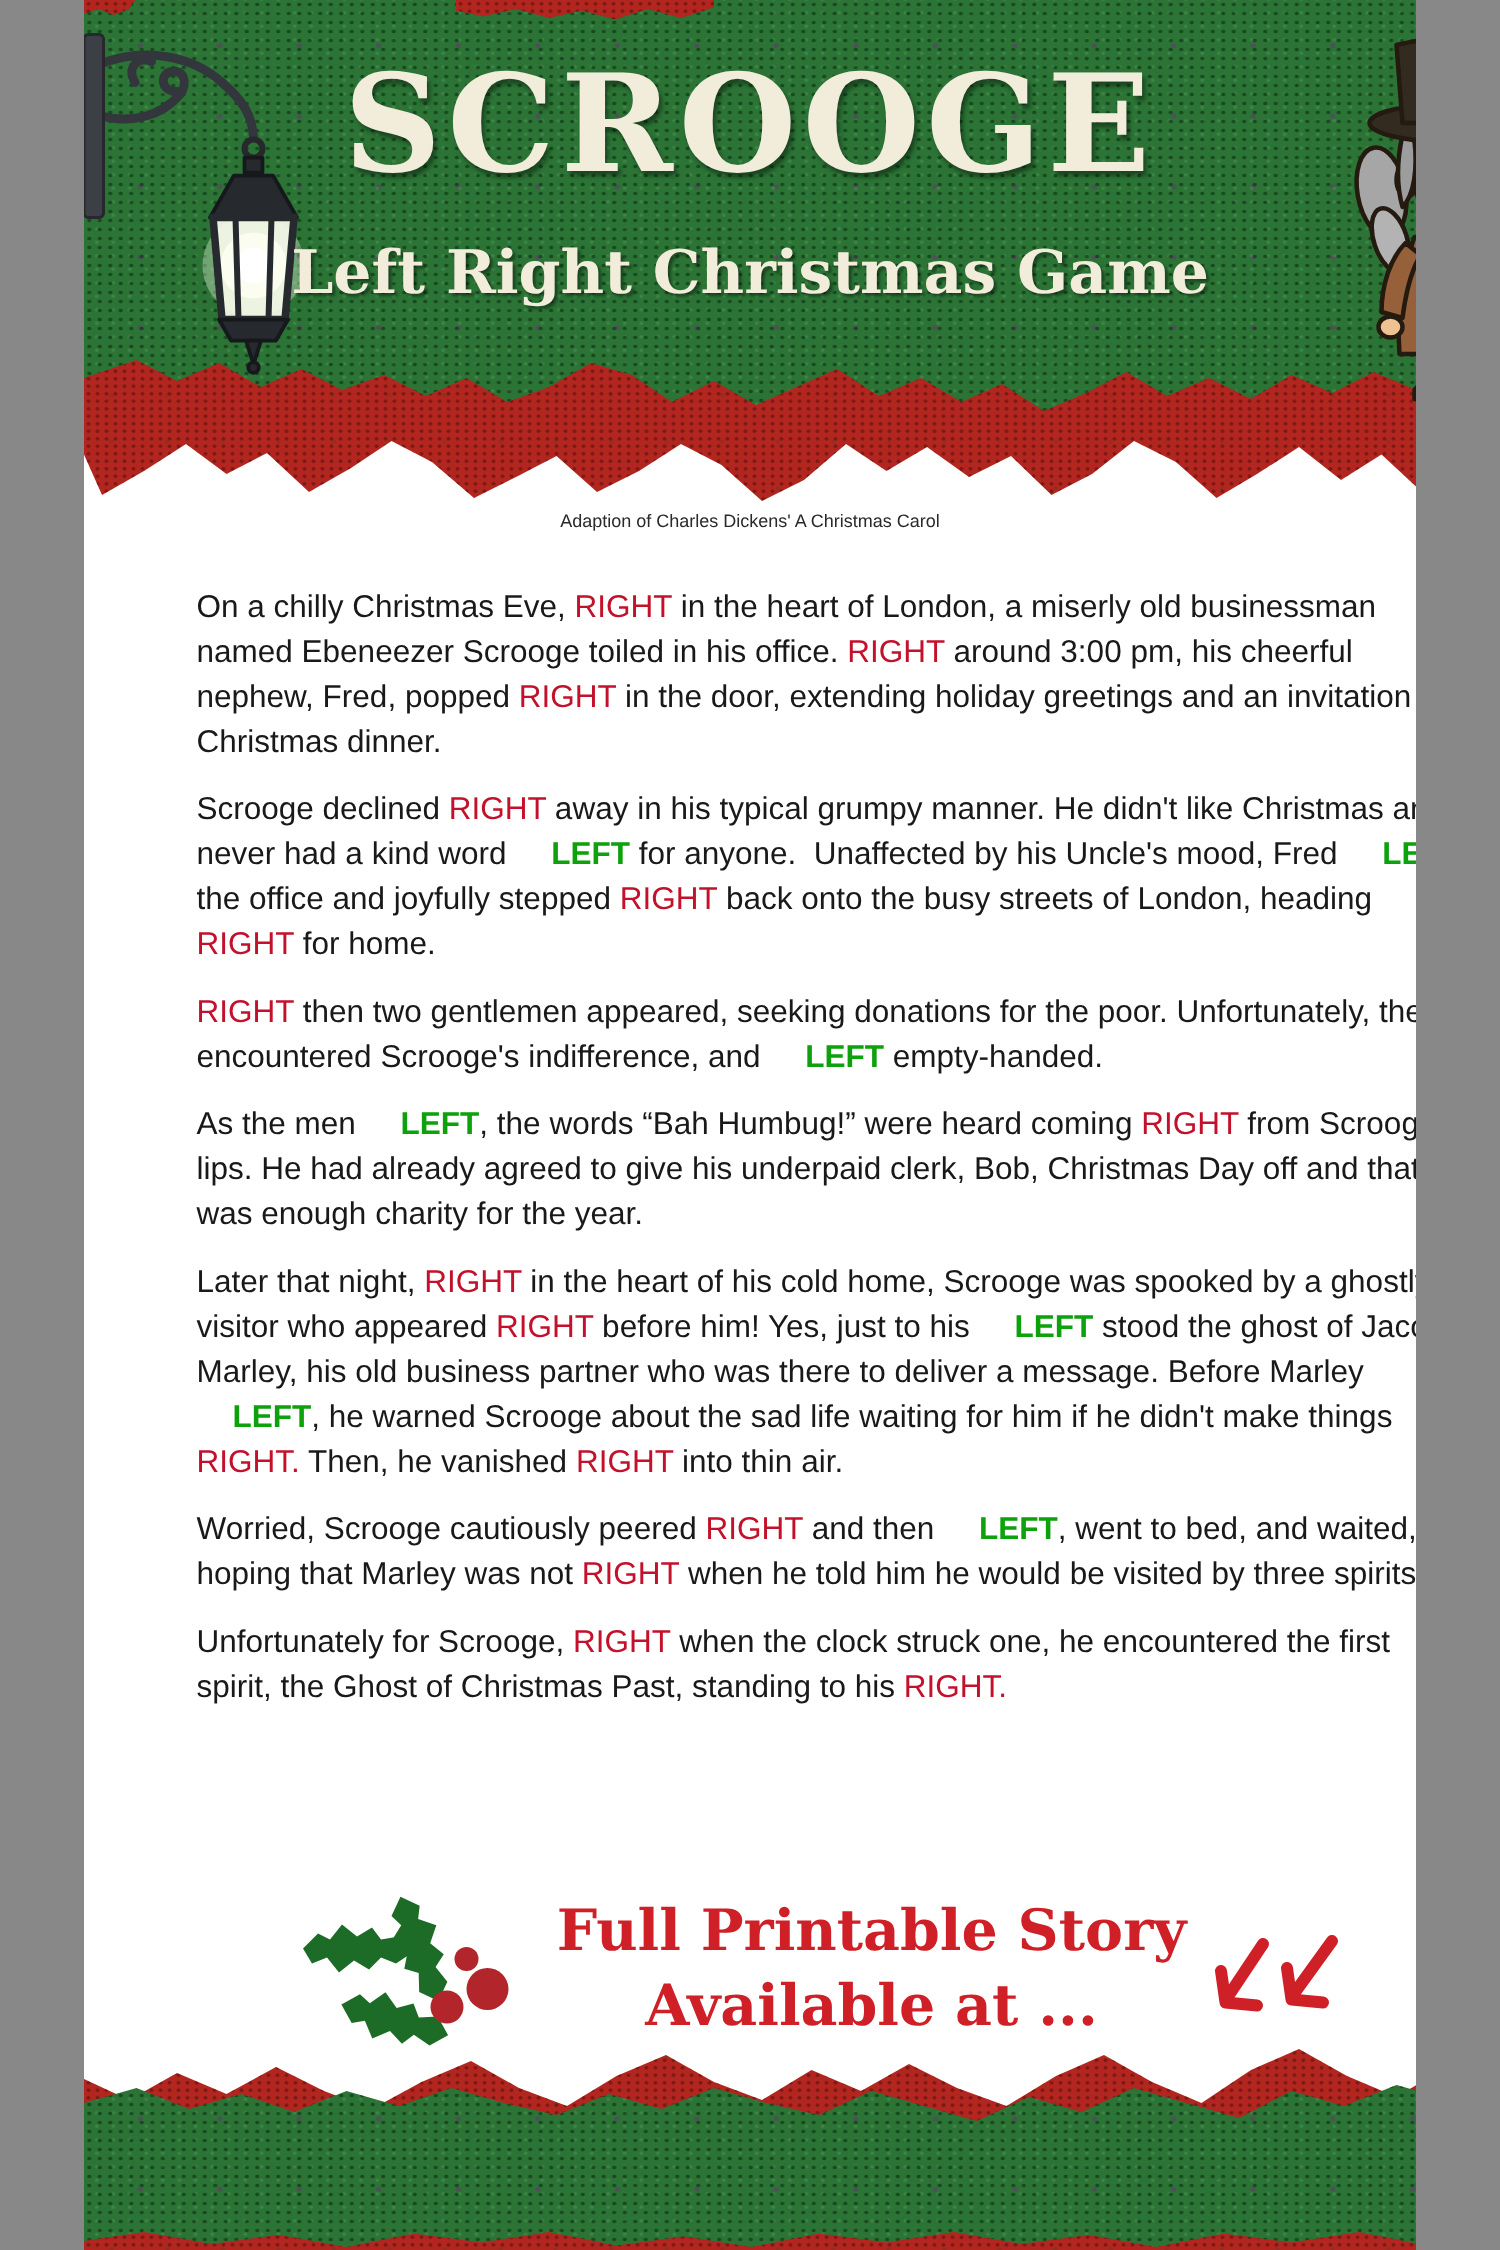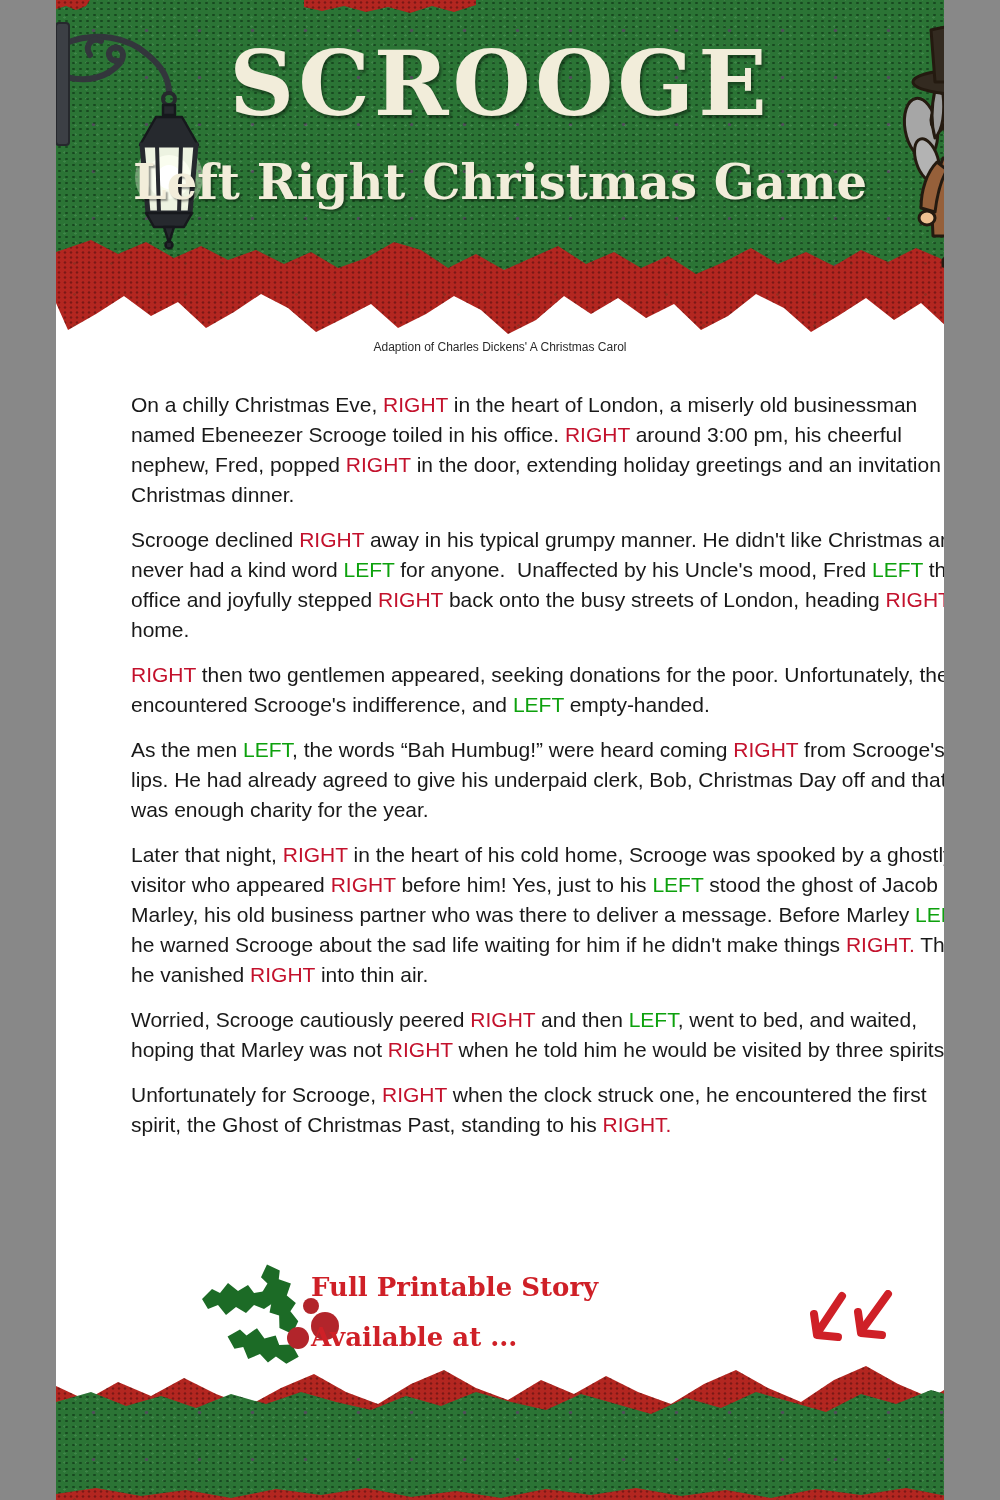--- a/index.html
+++ b/index.html
@@ -33,34 +33,34 @@
   .blob-tl{left:0;top:0;width:34px;height:10px;
     clip-path:polygon(0 0,34px 0,30px 6px,20px 10px,10px 6px,0 9px);}
   
   .lantern{position:absolute;left:0;top:15px;width:160px;height:235px;z-index:4;}
   .scrooge{position:absolute;left:835px;top:20px;width:160px;height:250px;z-index:4;}
   
   .title{position:absolute;left:0;right:0;top:28px;margin:0;text-align:center;z-index:5;
     font-family:"DejaVu Serif",serif;font-weight:bold;font-size:90px;line-height:110px;
     color:var(--cream,#f2edda);letter-spacing:4px;text-shadow:2px 3px 3px rgba(0,0,0,.4);}
   .subtitle{position:absolute;left:0;right:0;top:152px;margin:0;text-align:center;z-index:5;
-    font-family:"DejaVu Serif",serif;font-weight:bold;font-size:48px;line-height:60px;
+    font-family:"DejaVu Serif",serif;font-weight:bold;font-size:40px;line-height:60px;
     color:var(--cream,#f2edda);text-shadow:2px 2px 2px rgba(0,0,0,.4);}
   
   .adaption{position:absolute;left:0;right:0;top:340px;text-align:center;z-index:2;
     font-size:12px;color:#2a2a2a;}
   .story{position:absolute;left:75px;top:390px;width:850px;z-index:2;
     font-size:21px;line-height:30px;color:#191919;}
   .story p{margin:0 0 15px 0;}
   .story .right{color:var(--right-red,#c3112c);font-weight:normal;text-align:right;}
-  .story .left{color:var(--left-green,#0da10d);font-weight:normal;}
+  .story .left{color:var(--left-green,#0da10d);font-weight:bold;margin-left:24px;}
   
   .holly{position:absolute;left:138px;top:1253px;width:172px;height:112px;z-index:2;}
-  .promo{position:absolute;left:255px;top:1262px;width:540px;z-index:2;
-    font-family:"DejaVu Serif",serif;font-weight:bold;font-size:26px;line-height:50px;
+  .promo{position:absolute;left:255px;top:1262px;width:540px;text-align:center;z-index:2;
+    font-family:"DejaVu Serif",serif;font-weight:bold;font-size:38px;line-height:50px;
     color:var(--promo-red,#cf2027);}
   .arrows{position:absolute;left:750px;top:1290px;width:100px;height:62px;z-index:2;}
   .ftr-red{position:absolute;left:0;top:1356px;width:1000px;height:144px;z-index:3;
     clip-path:polygon(0 30px,30px 44px,62px 26px,95px 40px,128px 22px,160px 38px,192px 50px,225px 32px,258px 18px,290px 36px,322px 48px,355px 28px,388px 14px,420px 32px,452px 44px,485px 24px,518px 38px,550px 20px,582px 36px,615px 48px,648px 28px,680px 14px,712px 32px,745px 46px,778px 24px,810px 10px,842px 28px,875px 42px,908px 22px,940px 36px,972px 16px,1000px 30px,1000px 144px,0 144px);}
   .ftr-green{position:absolute;left:0;top:1382px;width:1000px;height:118px;z-index:4;
     clip-path:polygon(0 20px,35px 10px,70px 24px,105px 14px,140px 26px,175px 12px,210px 22px,245px 10px,280px 20px,315px 28px,350px 14px,385px 24px,420px 10px,455px 20px,490px 28px,525px 12px,560px 22px,595px 32px,630px 16px,665px 26px,700px 10px,735px 20px,770px 30px,805px 12px,840px 22px,875px 8px,910px 18px,945px 28px,980px 14px,1000px 22px,1000px 118px,0 118px);}
   .ftr-red-bottom{position:absolute;left:0;top:1484px;width:1000px;height:16px;z-index:6;
     clip-path:polygon(0 10px,40px 4px,85px 12px,130px 6px,175px 14px,220px 5px,265px 11px,310px 4px,355px 13px,400px 7px,445px 14px,490px 5px,535px 11px,580px 4px,625px 12px,670px 6px,715px 14px,760px 5px,805px 11px,850px 4px,895px 13px,940px 7px,1000px 11px,1000px 16px,0 16px);}
   .site{position:absolute;left:0;right:0;top:1406px;text-align:center;z-index:5;
     font-family:"DejaVu Serif",serif;font-weight:bold;font-size:44px;line-height:58px;

